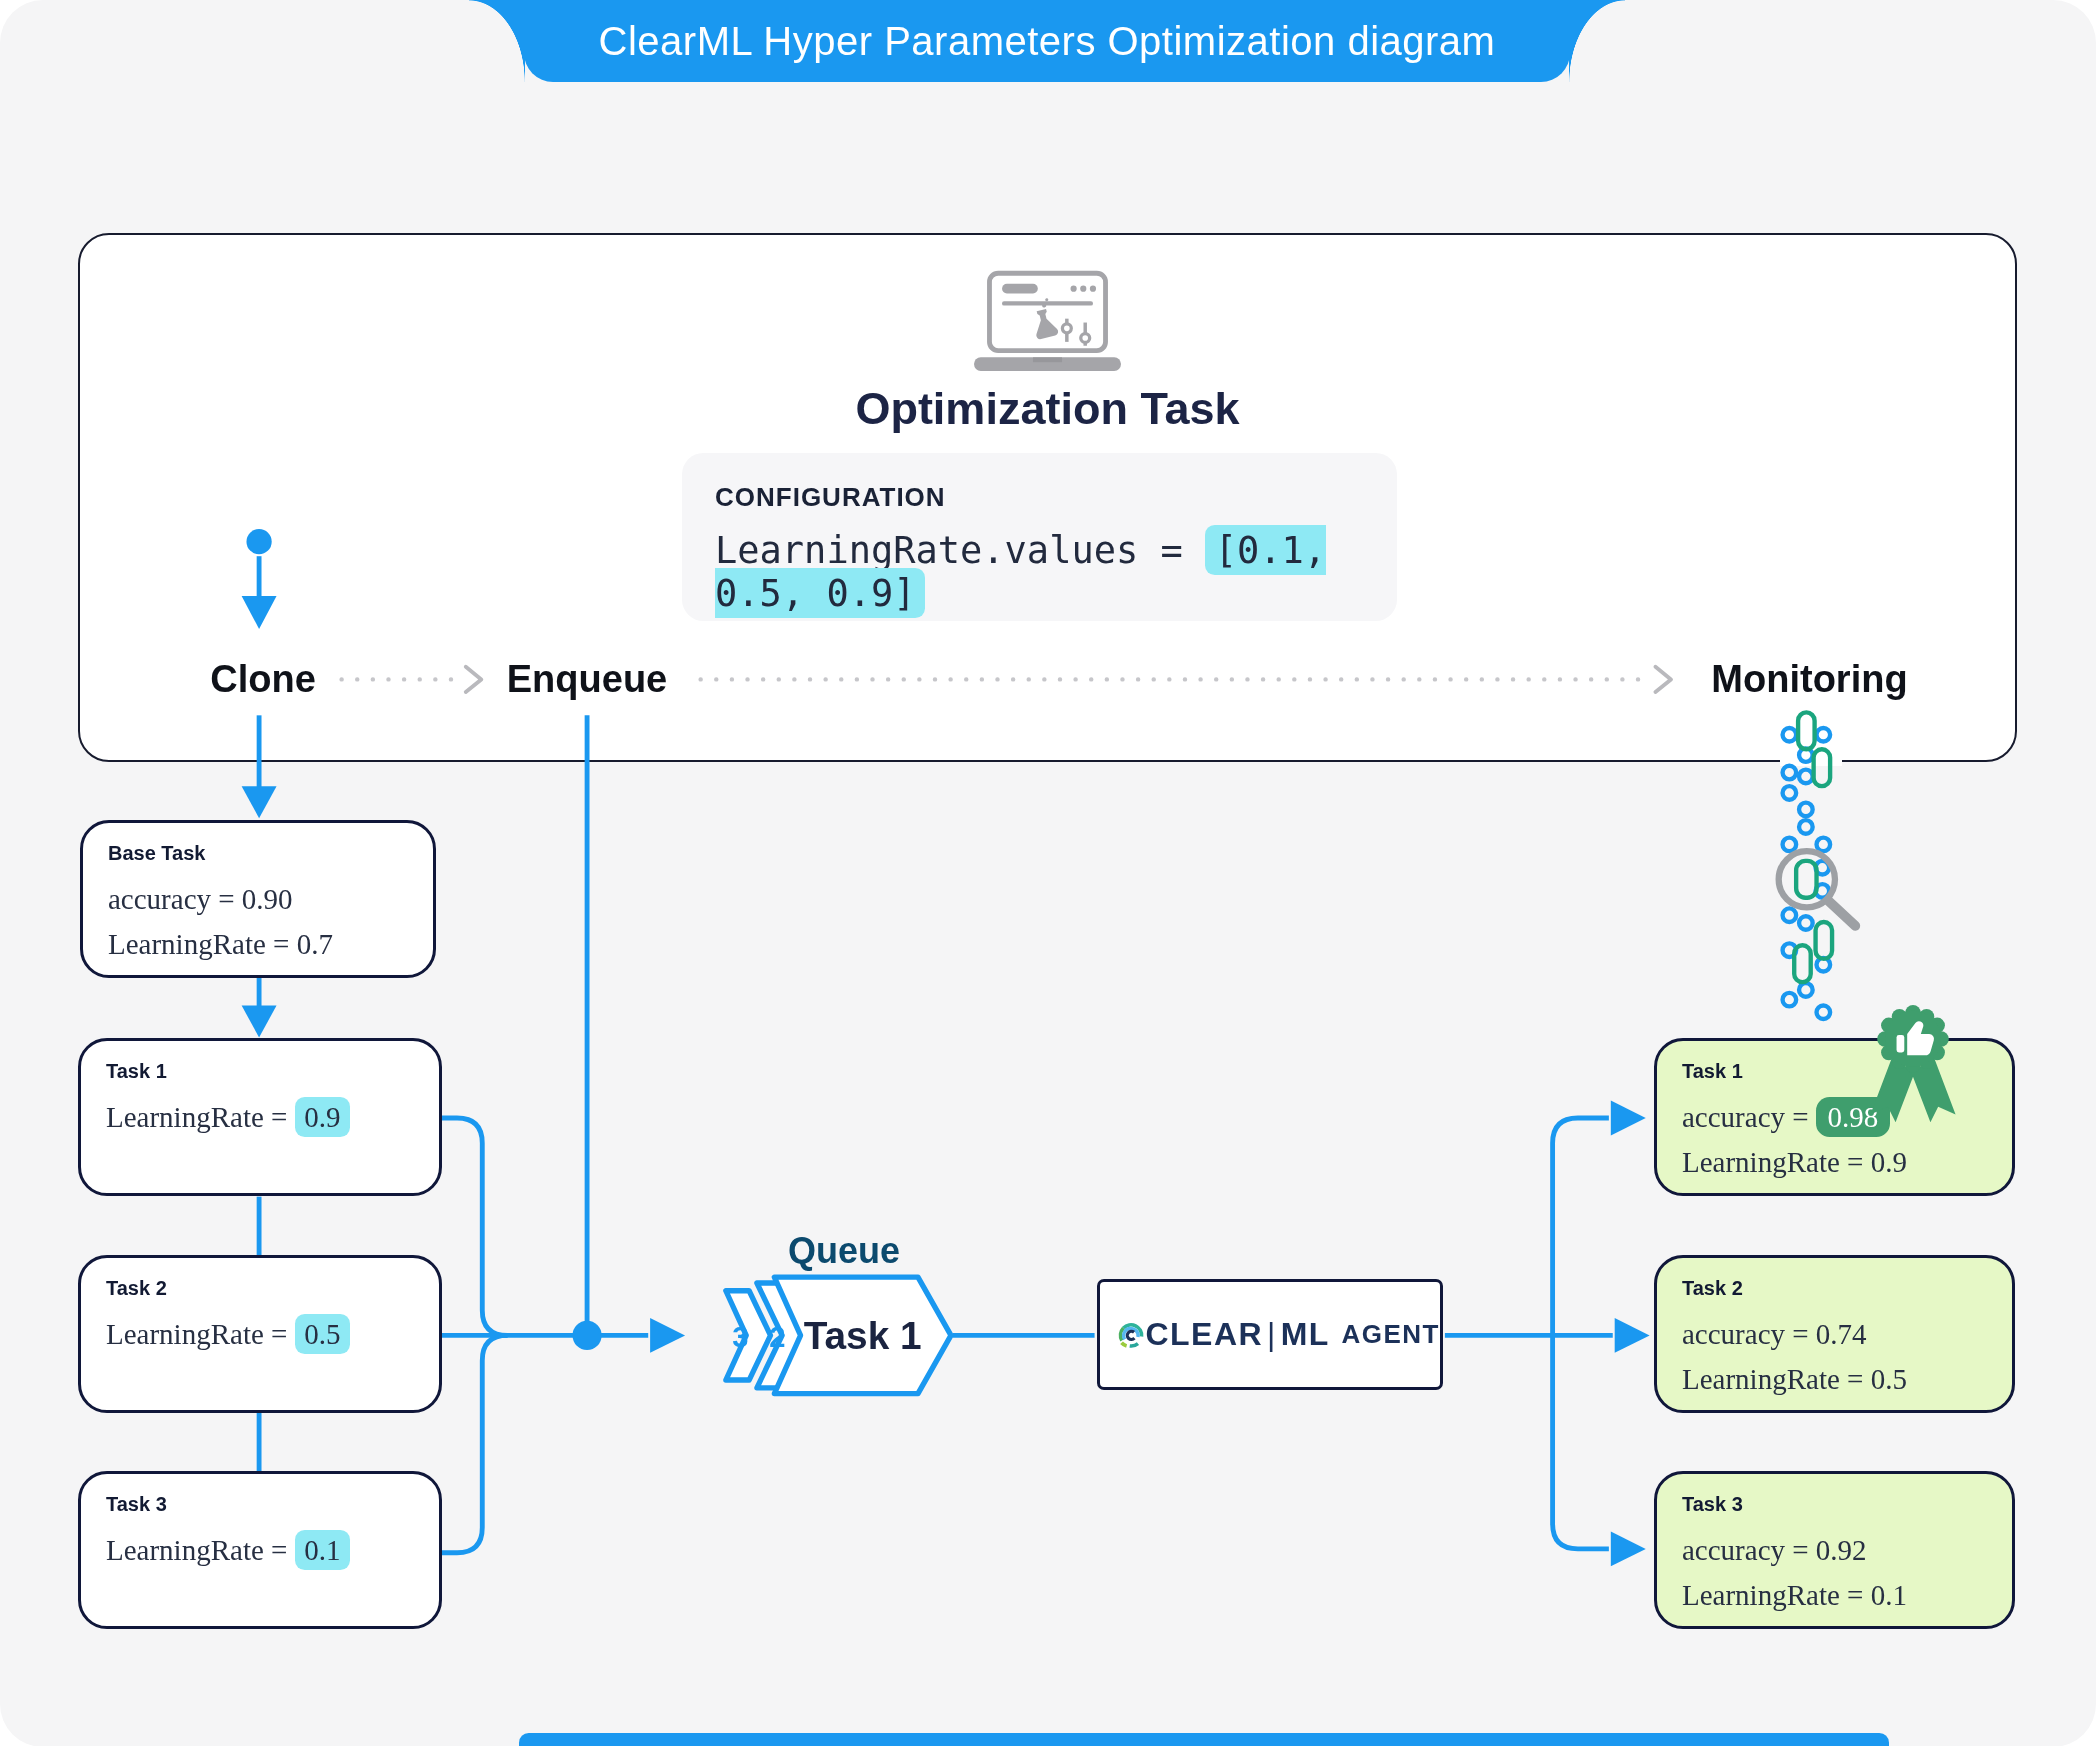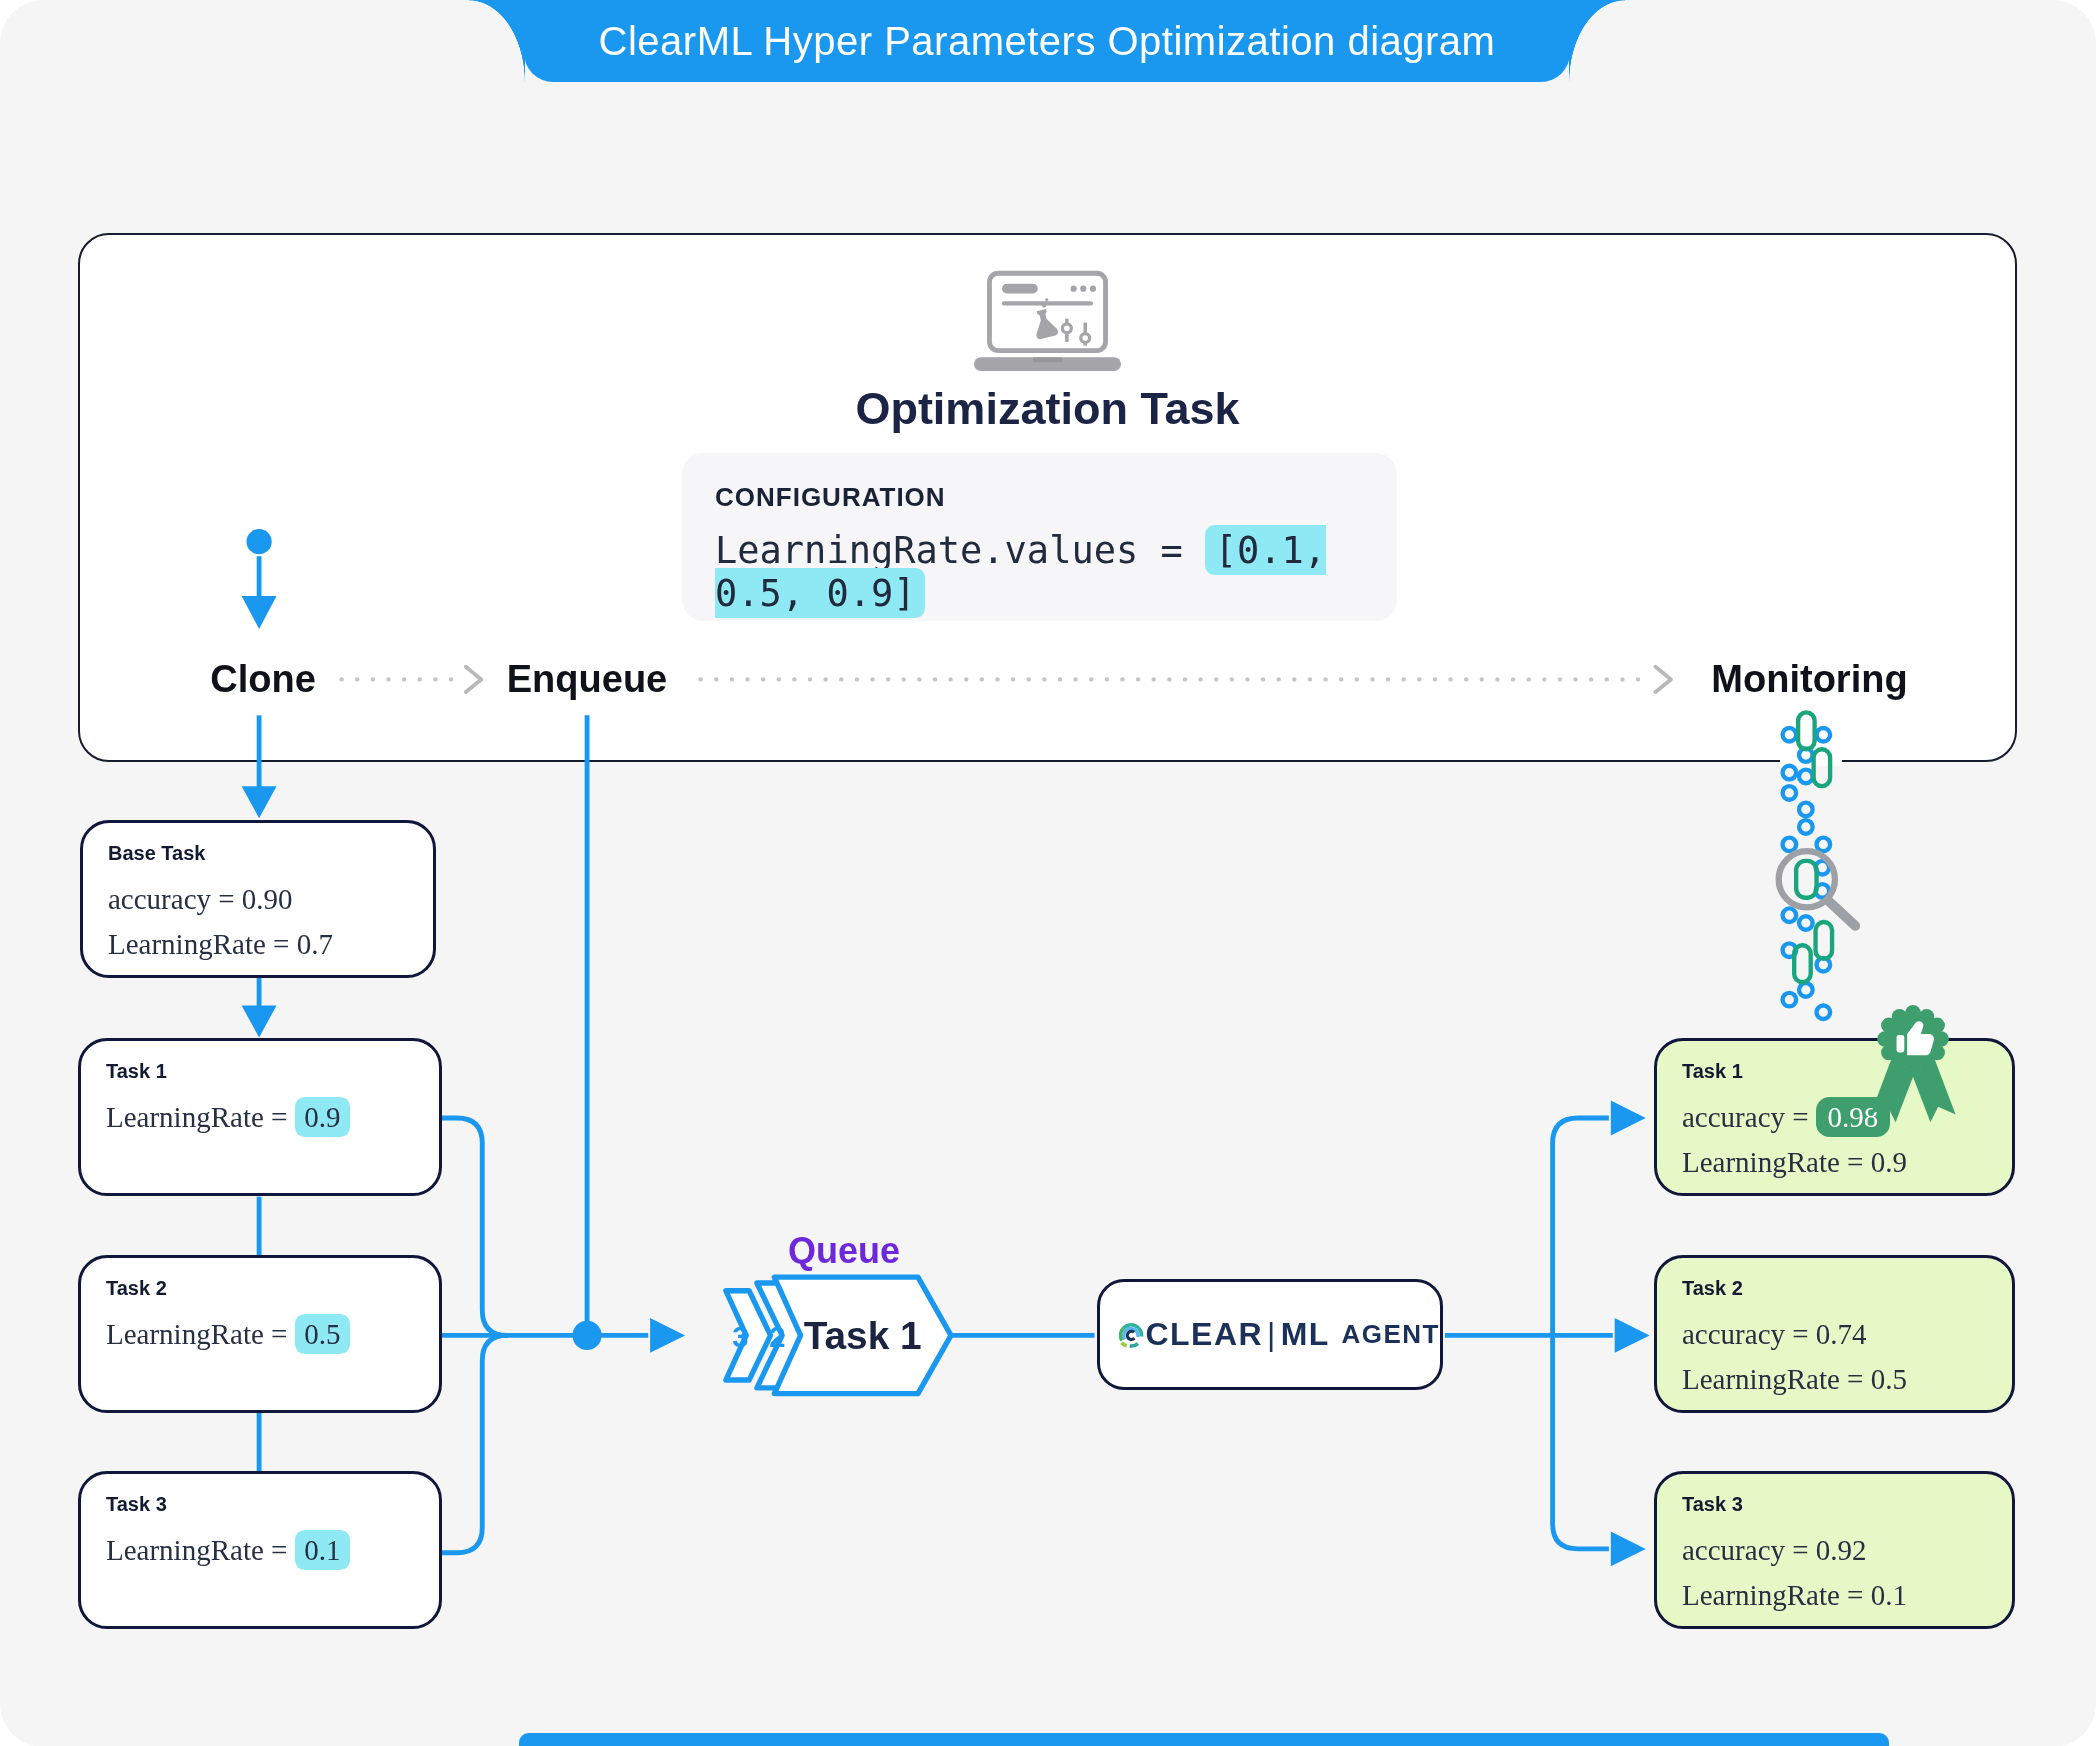--- a/index.html
+++ b/index.html
@@ -52,41 +52,41 @@
   .dots-line{stroke:#c6c6ca;stroke-width:4.5px;fill:none;stroke-dasharray:.1 16;stroke-linecap:round;}
   .chev{stroke:#b9b9bd;stroke-width:4px;fill:none;stroke-linecap:round;stroke-linejoin:round;}
   .qshape{fill:#fff;stroke:var(--blue);stroke-width:5.5px;stroke-linejoin:round;}
   .qnum{fill:var(--blue);font:700 30px "Liberation Sans",sans-serif;text-anchor:middle;}
   .qtask{fill:#1b2440;font:700 40px "Liberation Sans",sans-serif;text-anchor:middle;}
   .scirc{stroke:var(--blue);stroke-width:4.5px;fill:none;}
   .spill{stroke:var(--teal);stroke-width:4.5px;fill:none;}
   .mag{stroke:#9da0a4;fill:none;}
 
   .queue-label{position:absolute;left:747px;top:1230px;width:194px;text-align:center;
-          font-size:36px;font-weight:700;color:#6d28d9;z-index:2;}
+          font-size:36px;font-weight:700;color:#0c4a6e;z-index:2;}
 
   
   .node{position:absolute;background:#fff;border:3.9px solid #10173a;border-radius:29px;
           box-sizing:border-box;padding:19.4px 0 0 25px;z-index:5;}
   .node .ttl{font-size:20px;font-weight:700;color:#121a33;margin-bottom:11.6px;}
   .mono{font-family:Liberation Serif, serif;font-size:29px;color:#272f42;line-height:45px;white-space:nowrap;}
   .gpill{background:var(--green);color:#ffffff;border-radius:13.6px;padding:3.9px 11.6px;}
   .result{background:var(--lgreen);}
 
   .base-task{left:80px;top:820px;width:356px;height:158px;}
   .task1{left:78px;top:1038px;width:364px;height:158px;}
   .task2{left:78px;top:1255px;width:364px;height:158px;}
   .task3{left:78px;top:1471px;width:364px;height:158px;}
   .r1{left:1654px;top:1038px;width:361px;height:158px;}
   .r2{left:1654px;top:1255px;width:361px;height:158px;}
   .r3{left:1654px;top:1471px;width:361px;height:158px;}
 
   
   .agent{position:absolute;left:1097px;top:1279px;width:346px;height:111px;background:#fff;
-          border:3.9px solid #10173a;border-radius:27px;box-sizing:border-box;display:flex;
+          border:3.9px solid #10173a;border-radius:7px;box-sizing:border-box;display:flex;
           align-items:center;padding-left:18px;z-index:5;}
   .brand{font-size:32px;font-weight:800;color:#1c3159;letter-spacing:1.5px;white-space:nowrap;}
   .sep{font-weight:300;padding:0 3.9px;}
   .agent-suffix{font-size:26px;font-weight:600;color:#1c3159;letter-spacing:1.5px;margin-left:11.6px;}
 
   .ribbon{position:absolute;left:1853px;top:998px;z-index:6;}
   .laptop{position:absolute;left:974px;top:270px;z-index:2;}
 </style>
 </head>
 <body>

